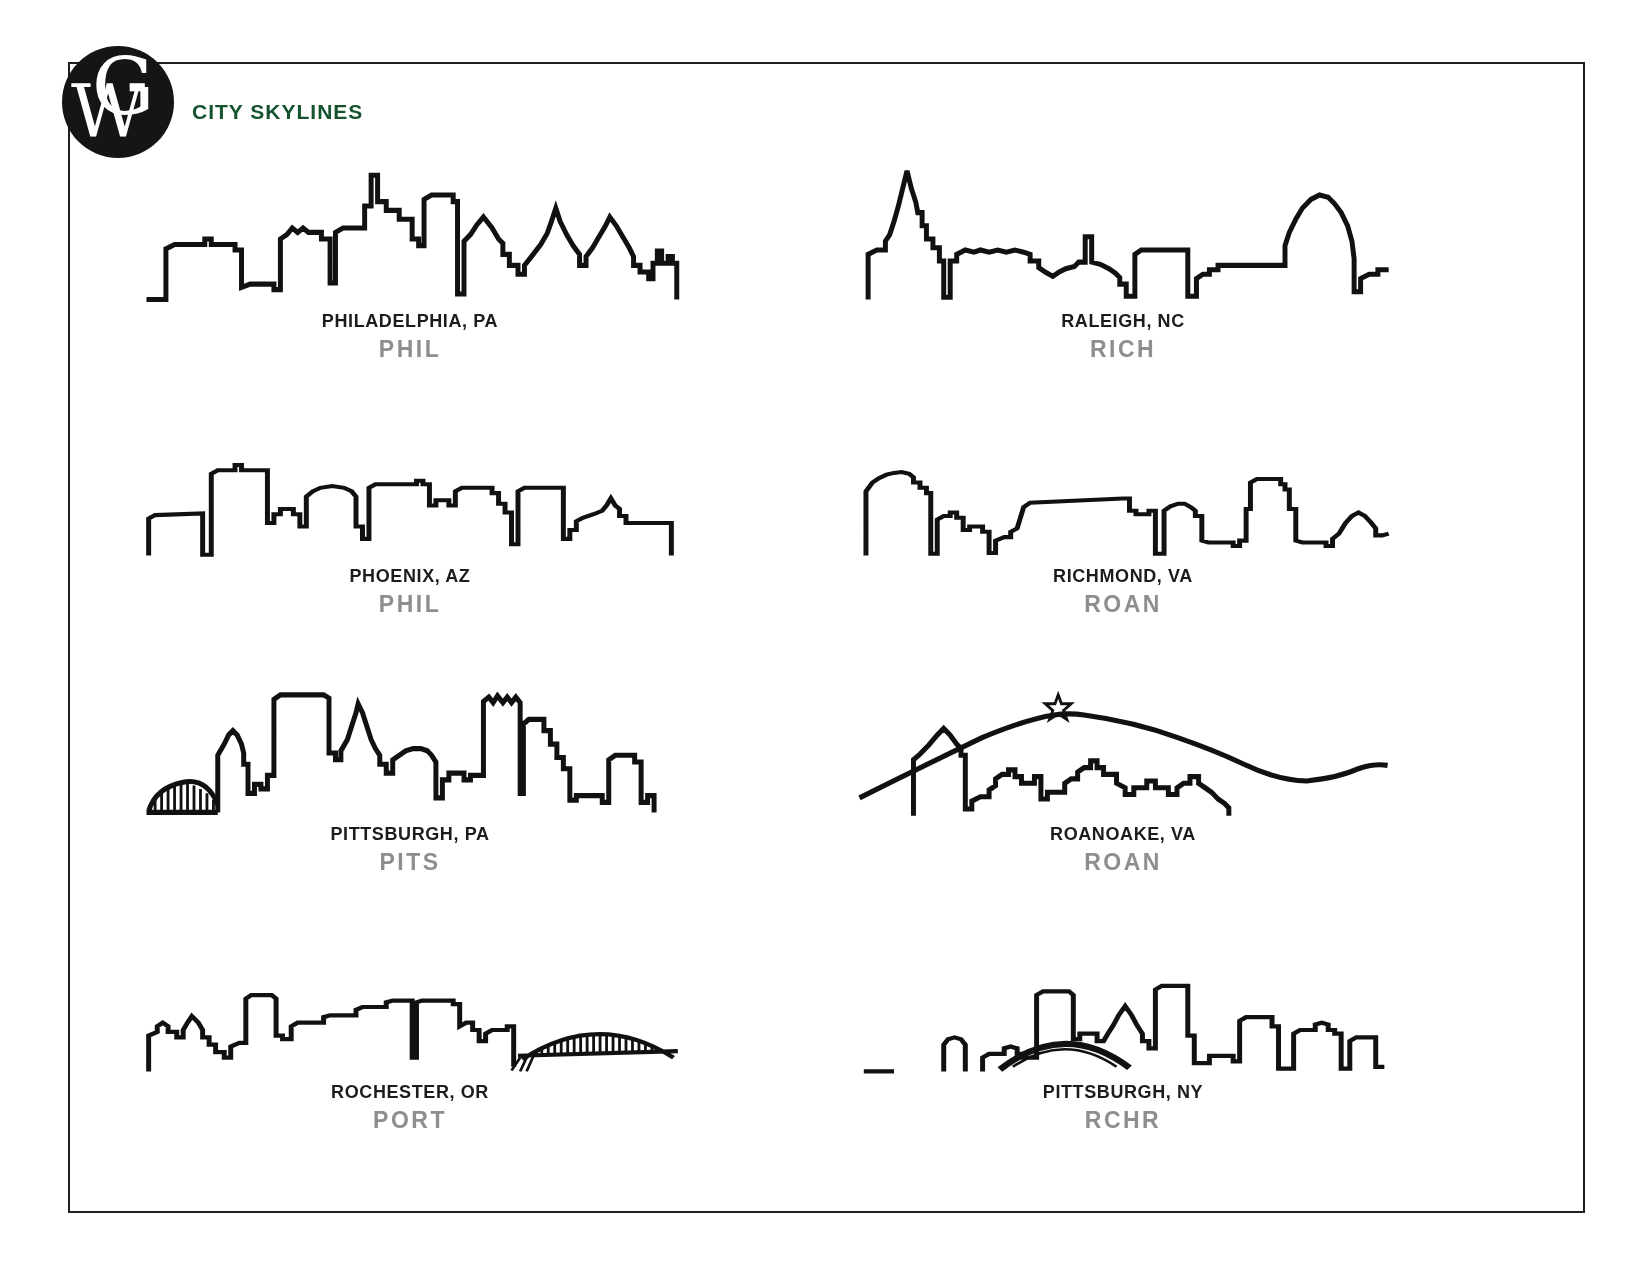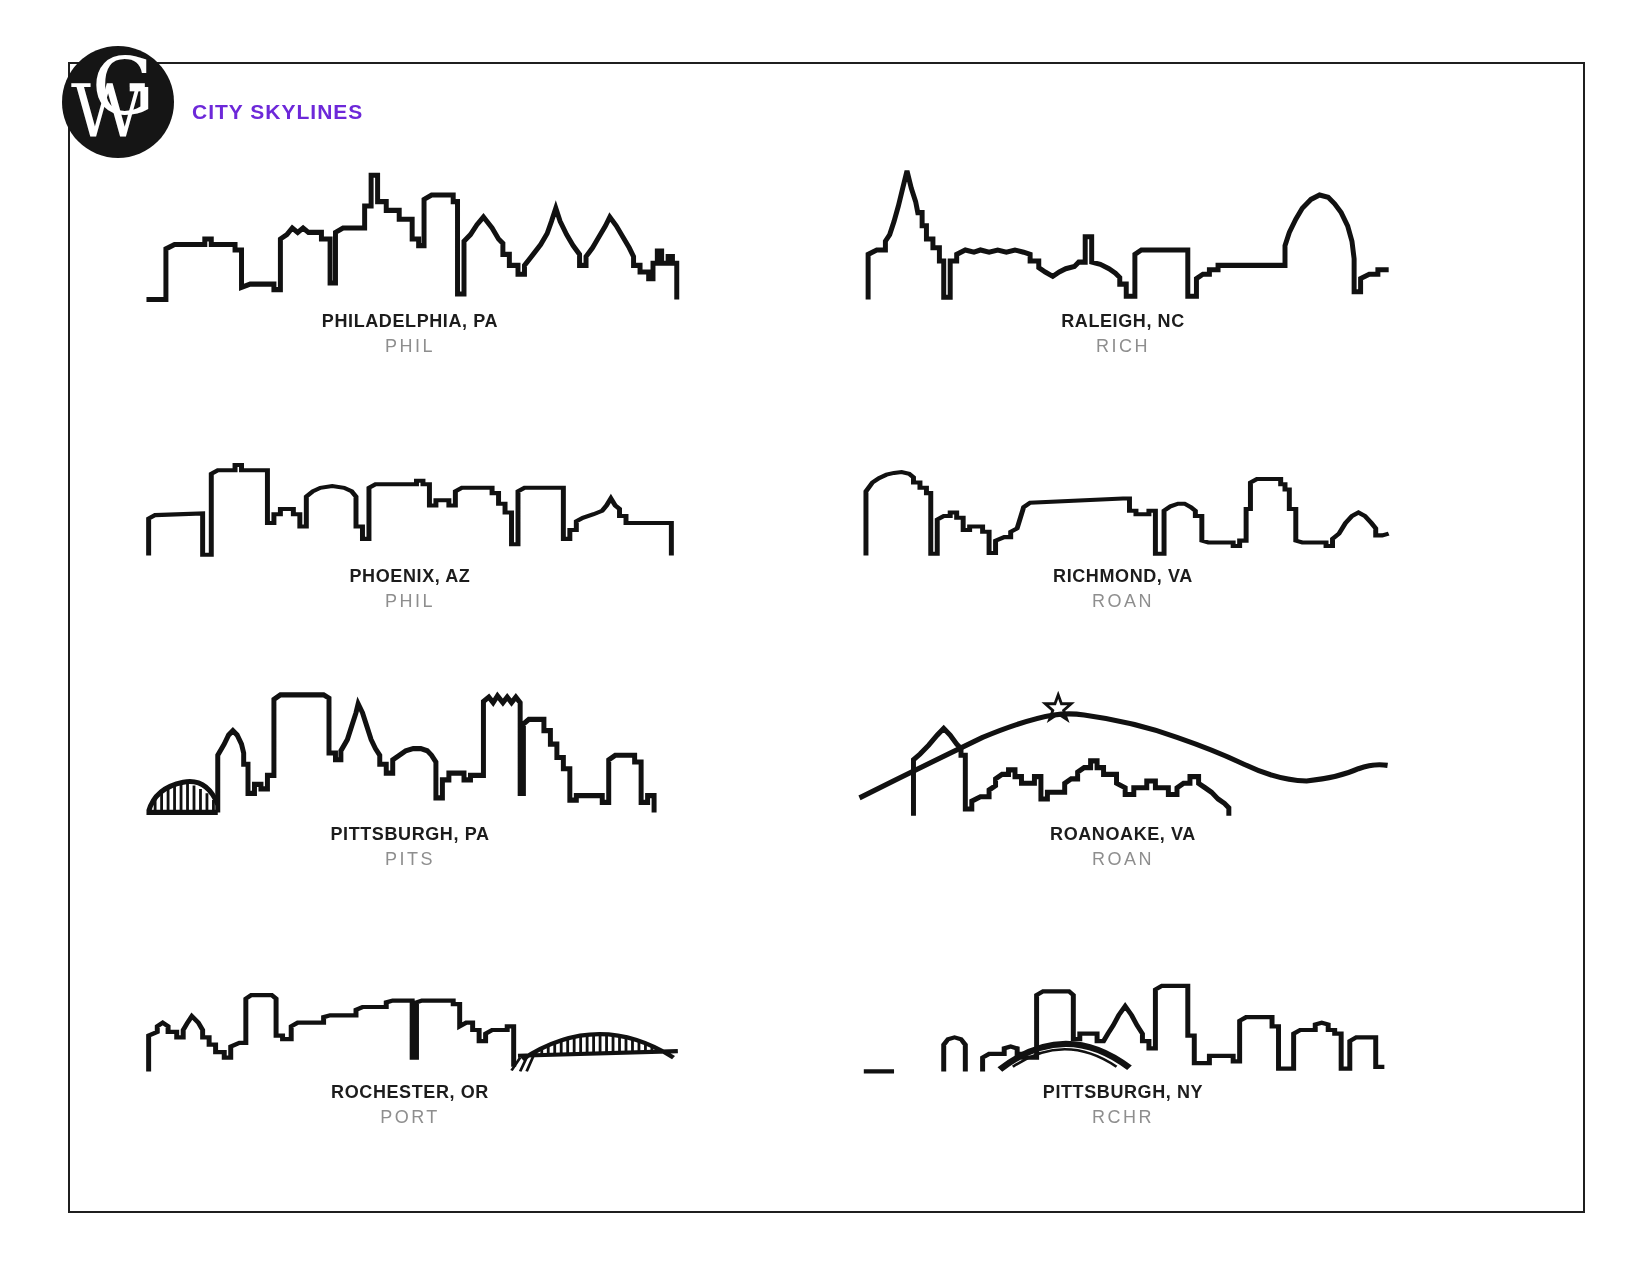--- a/index.html
+++ b/index.html
@@ -1,25 +1,25 @@
 <!DOCTYPE html>
 <html style="--line: #111111; --name: #1c1c1c; --code: #8e8e8e; --frame: #1f1f1f; --logo-bg: #151515;"><head>
 <meta charset="utf-8">
 <style>
   html,body{margin:0;padding:0;background:#ffffff;}
   body{width:1651px;height:1276px;position:relative;font-family:"Liberation Sans",sans-serif;overflow:hidden;}
   .frame{position:absolute;left:68px;top:62px;width:1513px;height:1147px;border:2px solid var(--frame,#1f1f1f);background:#fff;}
   .logo{position:absolute;left:62px;top:46px;width:112px;height:112px;border-radius:50%;background:var(--logo-bg,#151515);z-index:5;}
   .logo .g{position:absolute;left:30px;top:-4px;font-family:"DejaVu Serif",serif;font-size:78px;color:#fff;font-weight:400;}
   .logo .w{position:absolute;left:9px;top:24px;font-family:"DejaVu Serif",serif;font-size:72px;color:#fff;font-weight:400;}
-  .page-title{position:absolute;left:192px;top:100px;font-size:21px;font-weight:bold;letter-spacing:1px;color:#6d28d9;z-index:6;}
+  .page-title{position:absolute;left:192px;top:100px;font-size:21px;font-weight:bold;letter-spacing:1px;color:#14532d;z-index:6;}
   .card{position:absolute;width:540px;display:flex;flex-direction:column;align-items:center;}
   .card svg{display:block;}
   .card .name{font-size:18px;font-weight:bold;letter-spacing:.6px;color:var(--name,#1c1c1c);margin-top:6px;text-align:center;}
-  .card .code{font-size:18px;font-weight:normal;letter-spacing:2.5px;color:var(--code,#8e8e8e);margin-top:4px;text-align:left;}
+  .card .code{font-size:23px;font-weight:bold;letter-spacing:2.5px;color:var(--code,#8e8e8e);margin-top:4px;text-align:left;}
   .c1{left:140px;} .c2{left:853px;}
   .r1{top:140px;} .r2{top:428px;} .r3{top:650px;} .r4{top:938px;}
   path{fill:none;stroke:var(--line,#111);stroke-width:4.6;stroke-linejoin:miter;stroke-linecap:butt;}
   path.thin{stroke-width:2.6;} path.thick{stroke-width:6.5;}
 </style>
 </head>
 <body>
 
 <div class="frame"></div>
 

